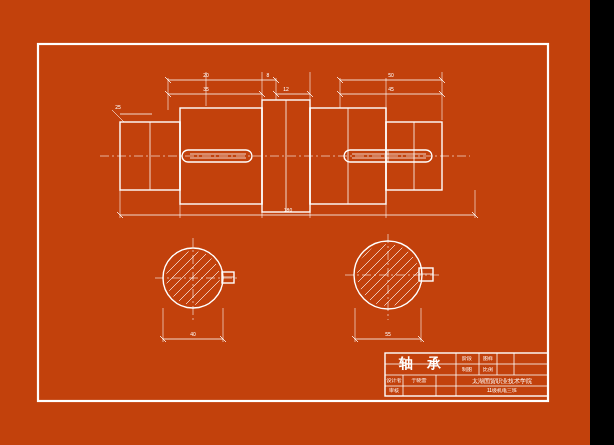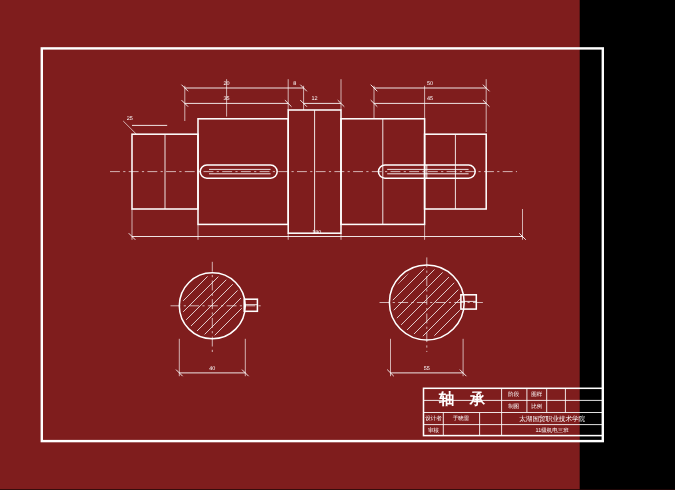--- a/index.html
+++ b/index.html
@@ -1,18 +1,18 @@
 <!DOCTYPE html>
 <html><head>
 <meta charset="utf-8">
 <style>
   html,body{margin:0;padding:0;background:#000;}
   body{width:614px;height:445px;overflow:hidden;
        font-family:"Liberation Sans",sans-serif;color:#fff;}
-  #cad-root{position:relative;width:527px;height:445px;background:#7f1d1d;}
+  #cad-root{position:relative;width:590px;height:445px;background:#c2410c;}
   svg{display:block;}
   .ln{stroke:#fff;fill:none;}
   .thick{stroke-width:2.2;}
   .med{stroke-width:1.4;}
   .thin{stroke-width:0.8;}
   .hair{stroke-width:0.6;}
   .ctr{stroke:#fff;stroke-width:0.6;stroke-dasharray:9 3 2 3;}
   .hatch{stroke:#fff;stroke-width:0.7;}
   .dimtxt{fill:#fff;font-family:"Liberation Sans",sans-serif;font-size:5px;
           text-anchor:middle;dominant-baseline:middle;}

